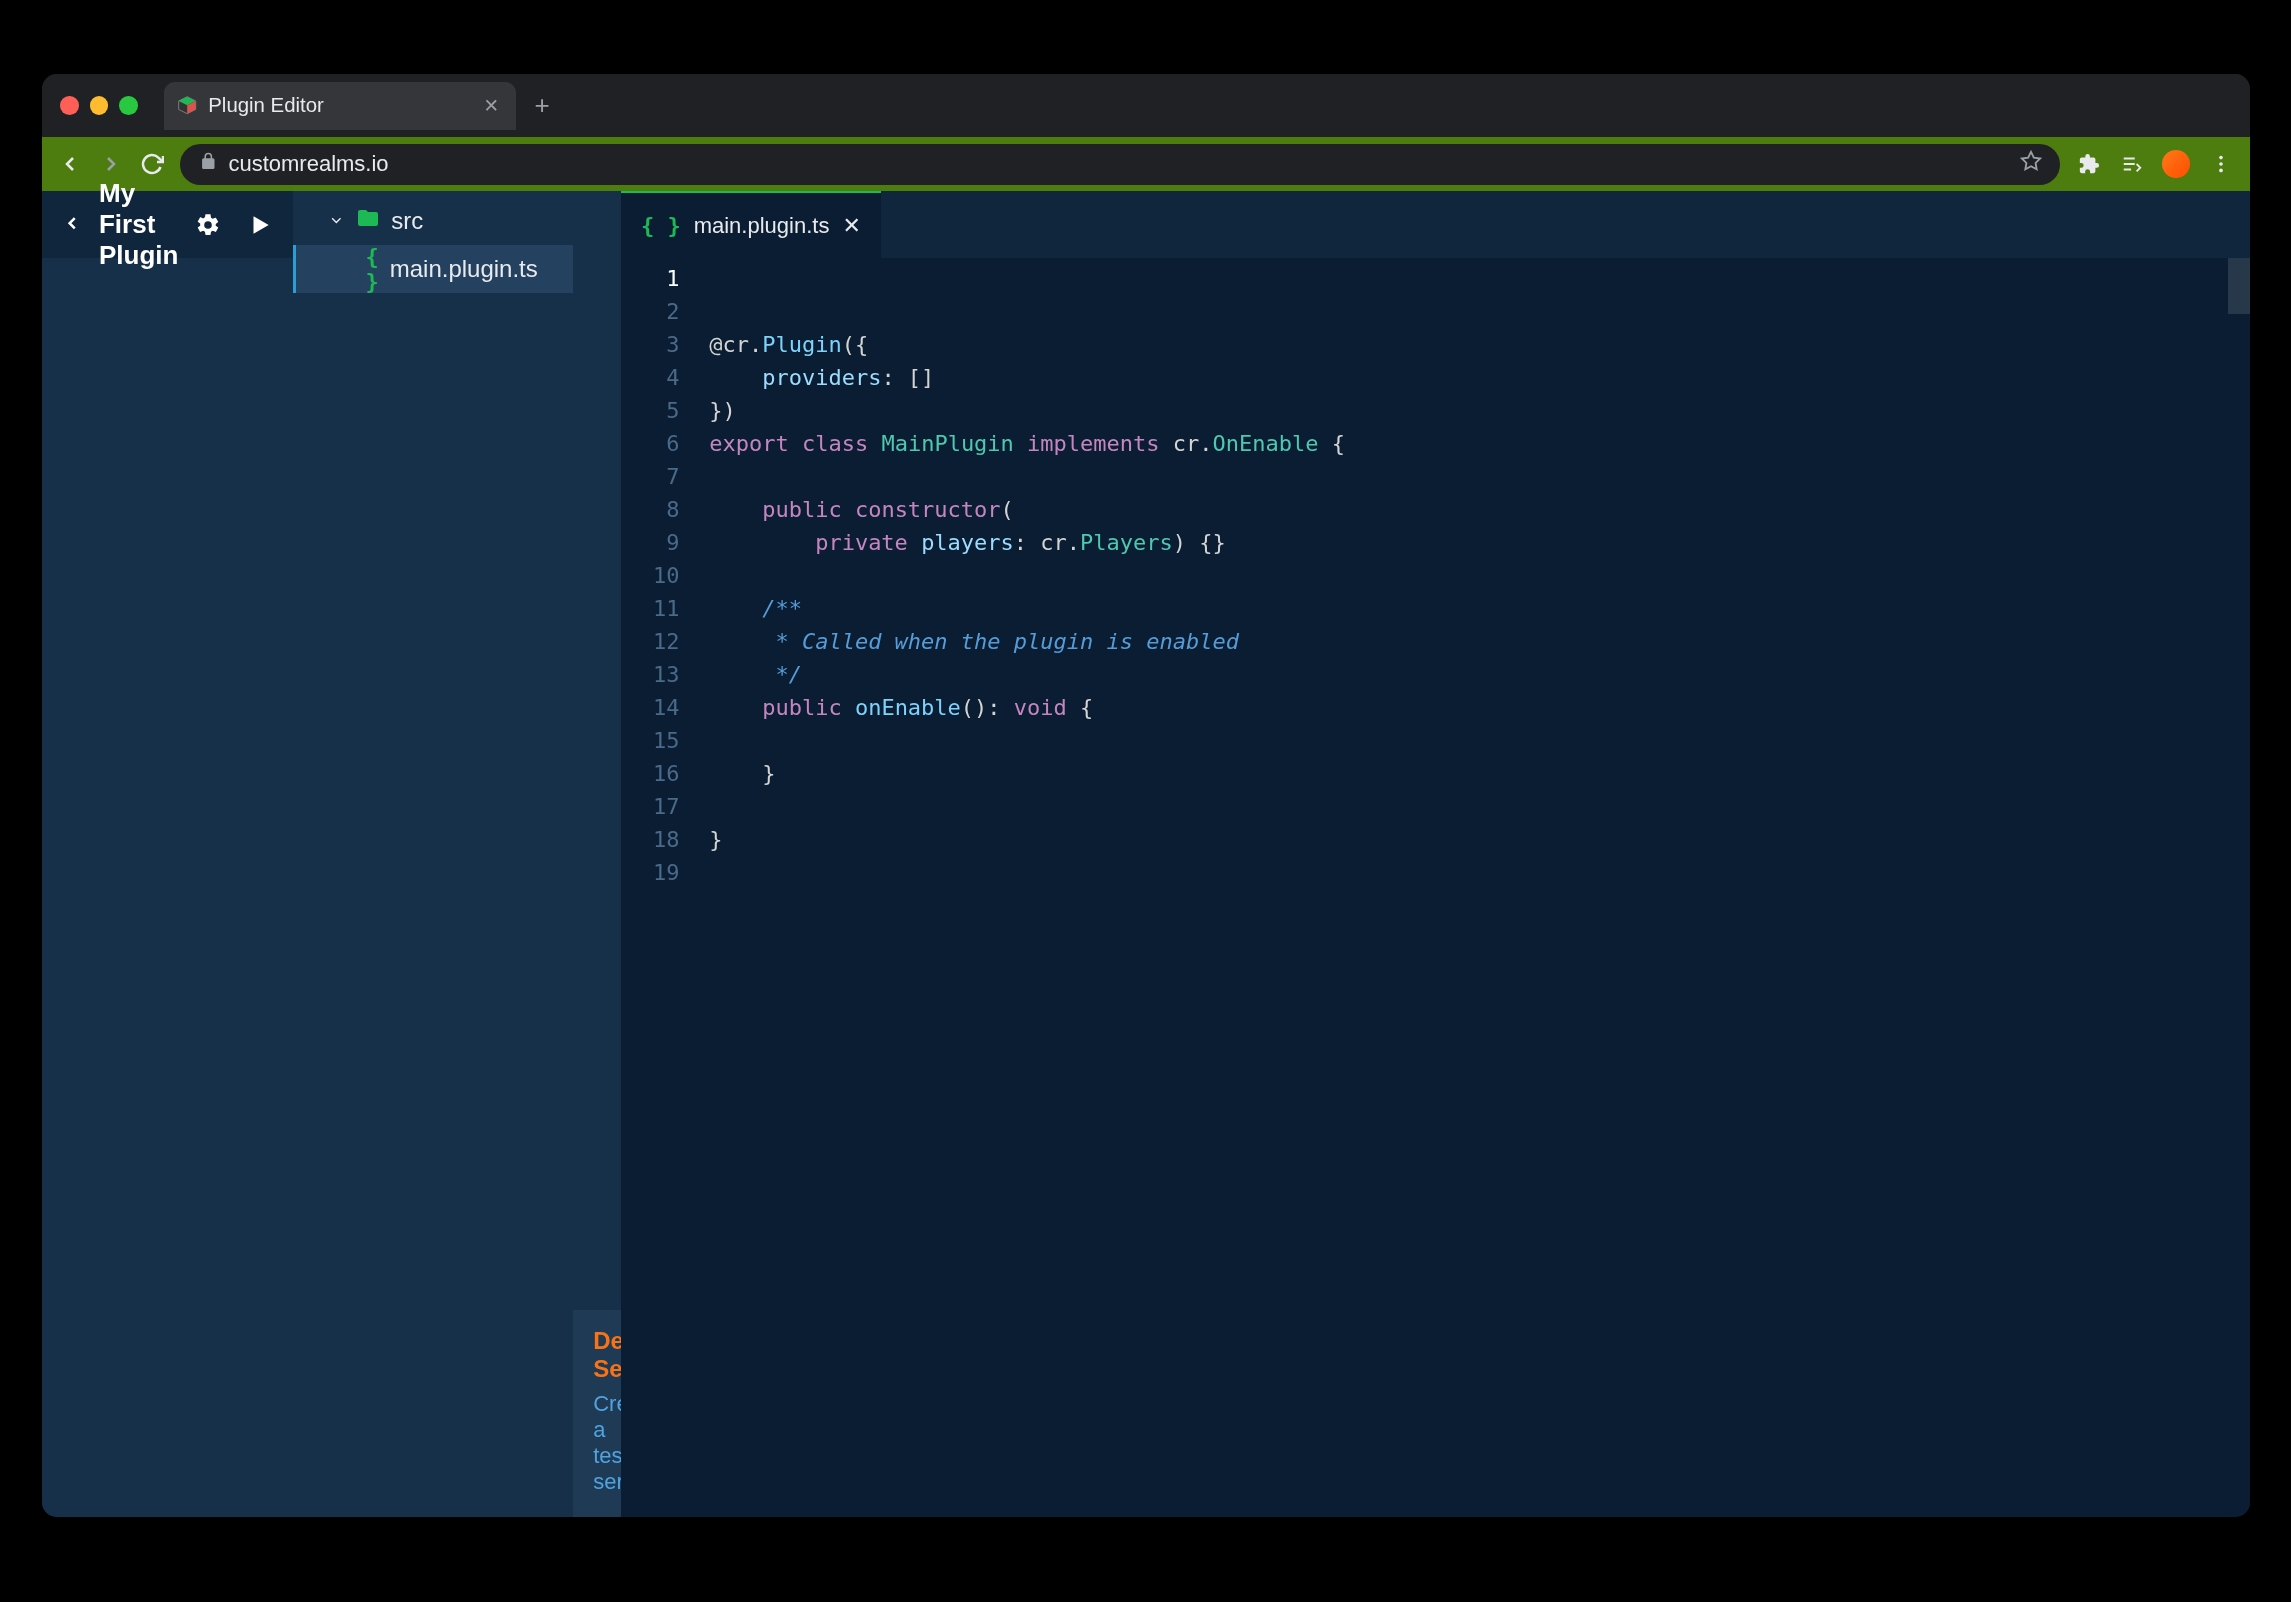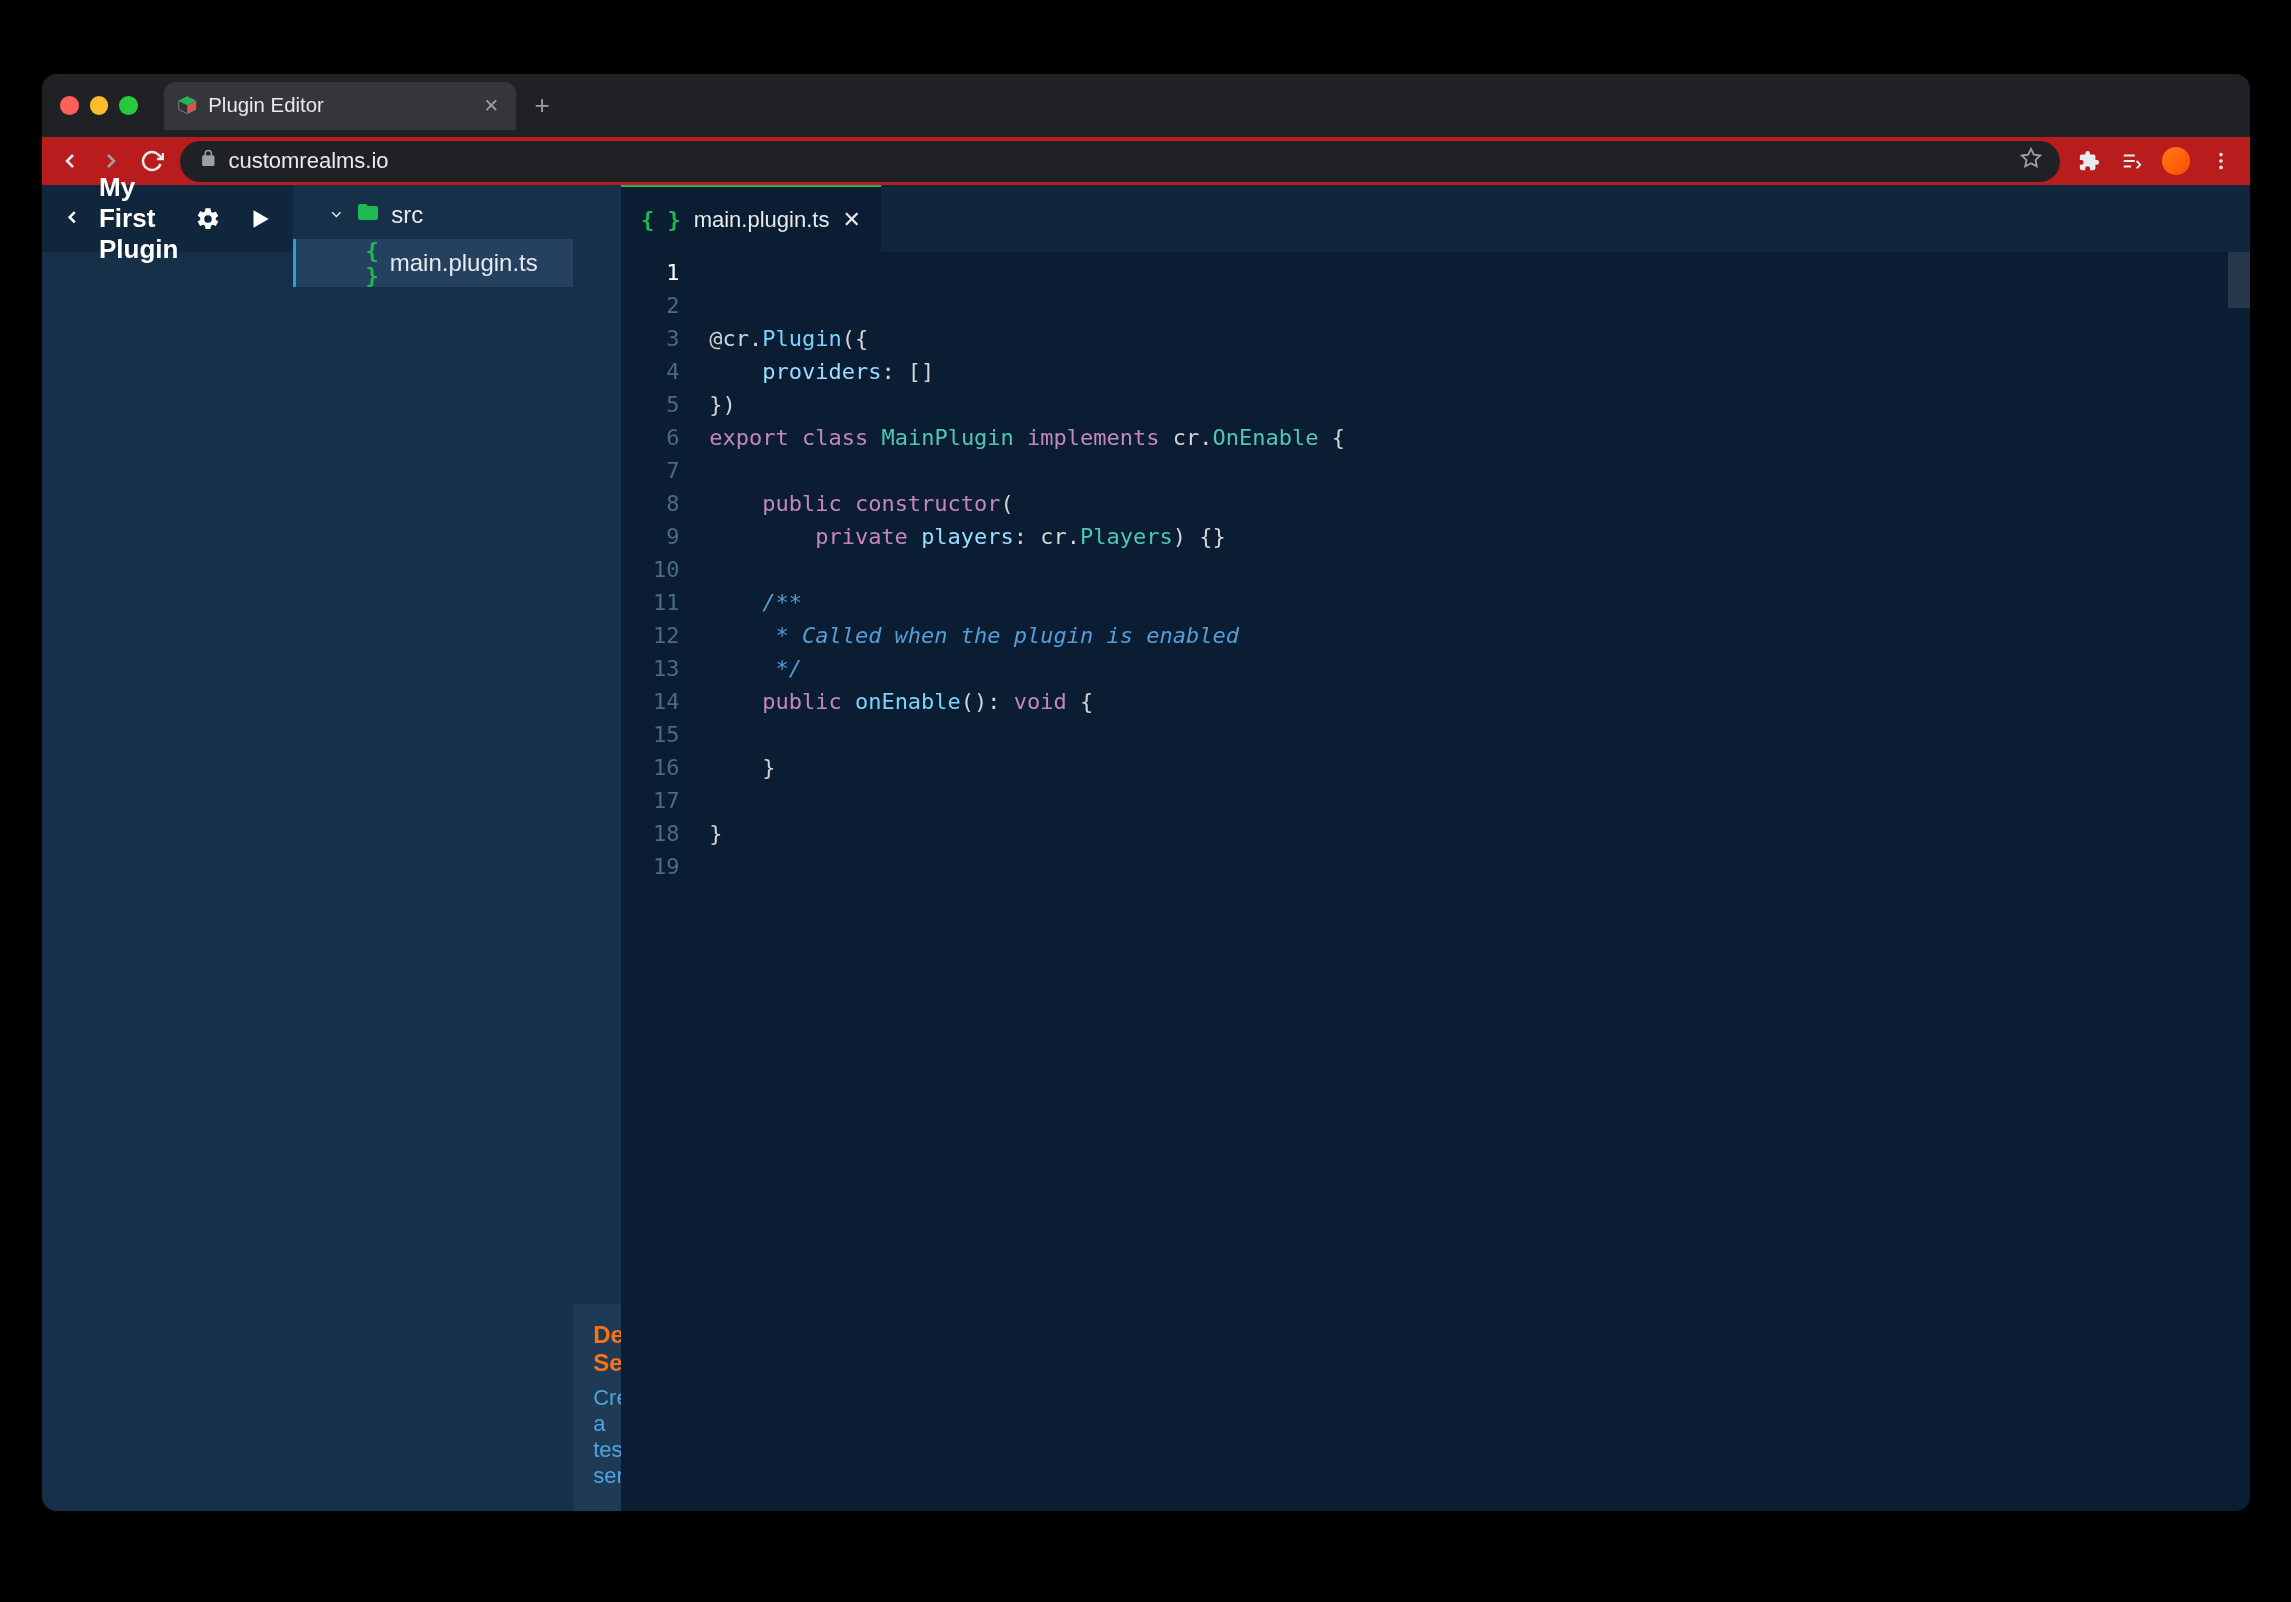--- a/index.html
+++ b/index.html
@@ -42,22 +42,22 @@
   padding: 0 16.7px 0 13px;
   gap: 11px;
   min-width: 352px;
   color: #e8eaed;
   font-size: 20.4px;
   position: relative;
 }
 .tab .tab-close { margin-left: auto; color: #9aa0a6; cursor: pointer; font-size: 18.6px; }
 .newtab { color: #9aa0a6; font-size: 26px; margin-left: 18.6px; cursor: pointer; }
 .toolbar {
-  background: #b91c1c;
-  height: 48px;
+  background: #4d7c0f;
+  height: 54px;
   display: flex;
   align-items: center;
   padding: 0 16.7px;
   gap: 16.7px;
 }
 .nav-icon { color: #9aa0a6; cursor: pointer; display:flex; align-items:center; }
 .nav-icon.enabled { color: #e8eaed; }
 .urlbar {
   flex: 1;
   background: #202124;

